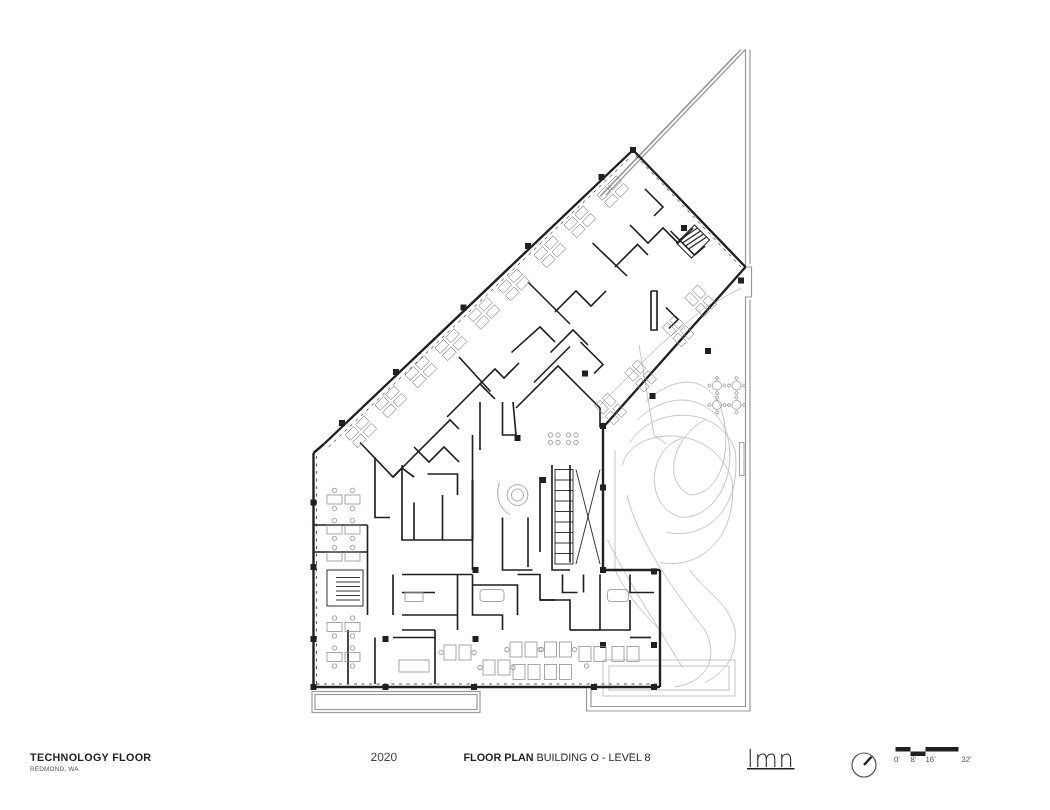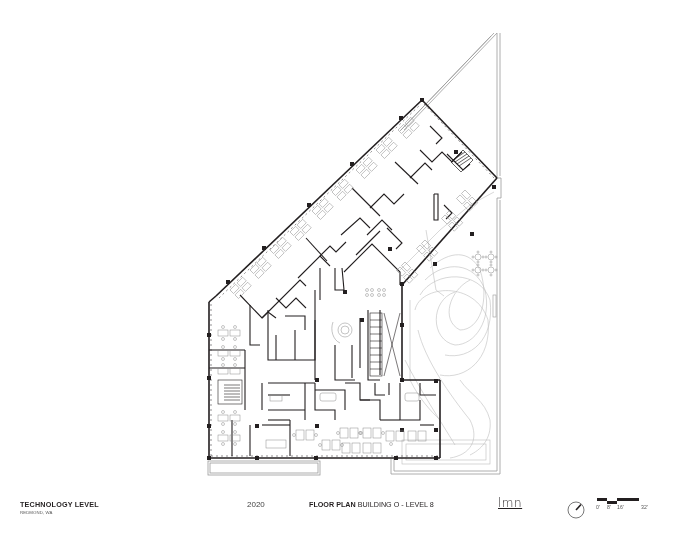--- a/index.html
+++ b/index.html
@@ -4,21 +4,21 @@
 <style>
   html, body { margin: 0; padding: 0; background: #ffffff; }
   body { width: 700px; height: 540px; position: relative; overflow: hidden; font-family: "Liberation Sans", sans-serif; color: #231f20; }
   .plan { position: absolute; left: 0; top: 0; width: 700px; height: 490px; }
   .title-block { position: absolute; left: 0; top: 490px; width: 700px; height: 50px; }
   .project-name { position: absolute; left: 20px; top: 10px; font-size: 7.2px; font-weight: bold; letter-spacing: 0.2px; color: #231f20; }
   .project-location { position: absolute; left: 20px; top: 20px; font-size: 4.3px; color: #555; letter-spacing: 0.1px; }
   .year { position: absolute; left: 212px; top: 10px; font-size: 8px; color: #444; margin-left: 35px; }
   .sheet-title { position: absolute; left: 309px; top: 10px; font-size: 7.2px; color: #231f20; white-space: nowrap; }
   .sheet-title .bold { font-weight: bold; }
-  .logo { position: absolute; left: 498px; top: 6px; font-size: 12px; color: #231f20; letter-spacing: 0.5px; font-family: "DejaVu Sans", sans-serif; font-weight: 300; text-decoration: underline; }
+  .logo { position: absolute; left: 498px; top: 6px; font-size: 16px; color: #231f20; letter-spacing: 0.5px; font-family: "DejaVu Sans", sans-serif; font-weight: 300; text-decoration: underline; }
   .north-arrow { position: absolute; left: 565px; top: 9px; width: 22px; height: 22px; }
   .scale-bar { position: absolute; left: 592px; top: 8px; width: 100px; height: 26px; }
   .scale-label { position: absolute; top: 14px; font-size: 5.2px; color: #555; }
 </style>
 </head>
 <body>
 
 <svg class="plan" viewBox="0 0 700 490" xmlns="http://www.w3.org/2000/svg">
 
   <g fill="none" stroke="#9a9a9a" stroke-width="0.8">
@@ -406,21 +406,21 @@
       </g>
   </g>
 
   <g fill="none" stroke="#9a9a9a" stroke-width="0.8">
     <rect x="208" y="461" width="112" height="14"></rect>
     <rect x="210" y="463" width="108" height="10"></rect>
   </g>
 </svg>
 
 <div class="title-block">
-  <div class="project-name">TECHNOLOGY LEVEL</div>
+  <div class="project-name">TECHNOLOGY FLOOR</div>
   <div class="project-location">REDMOND, WA</div>
   <div class="year">2020</div>
   <div class="sheet-title"><span class="bold">FLOOR PLAN</span><span style="white-space:pre"> BUILDING O - LEVEL 8</span></div>
   <div class="logo">lmn</div>
   <svg class="north-arrow" viewBox="0 0 22 22">
     <circle cx="11" cy="11" r="8" fill="none" stroke="#555" stroke-width="0.8"></circle>
     <line x1="11" y1="11" x2="16" y2="5.5" stroke="#231f20" stroke-width="1.6"></line>
   </svg>
   <svg class="scale-bar" viewBox="0 0 100 26" style="overflow:visible">
     <rect x="5" y="0" width="10" height="3" fill="#231f20"></rect>

